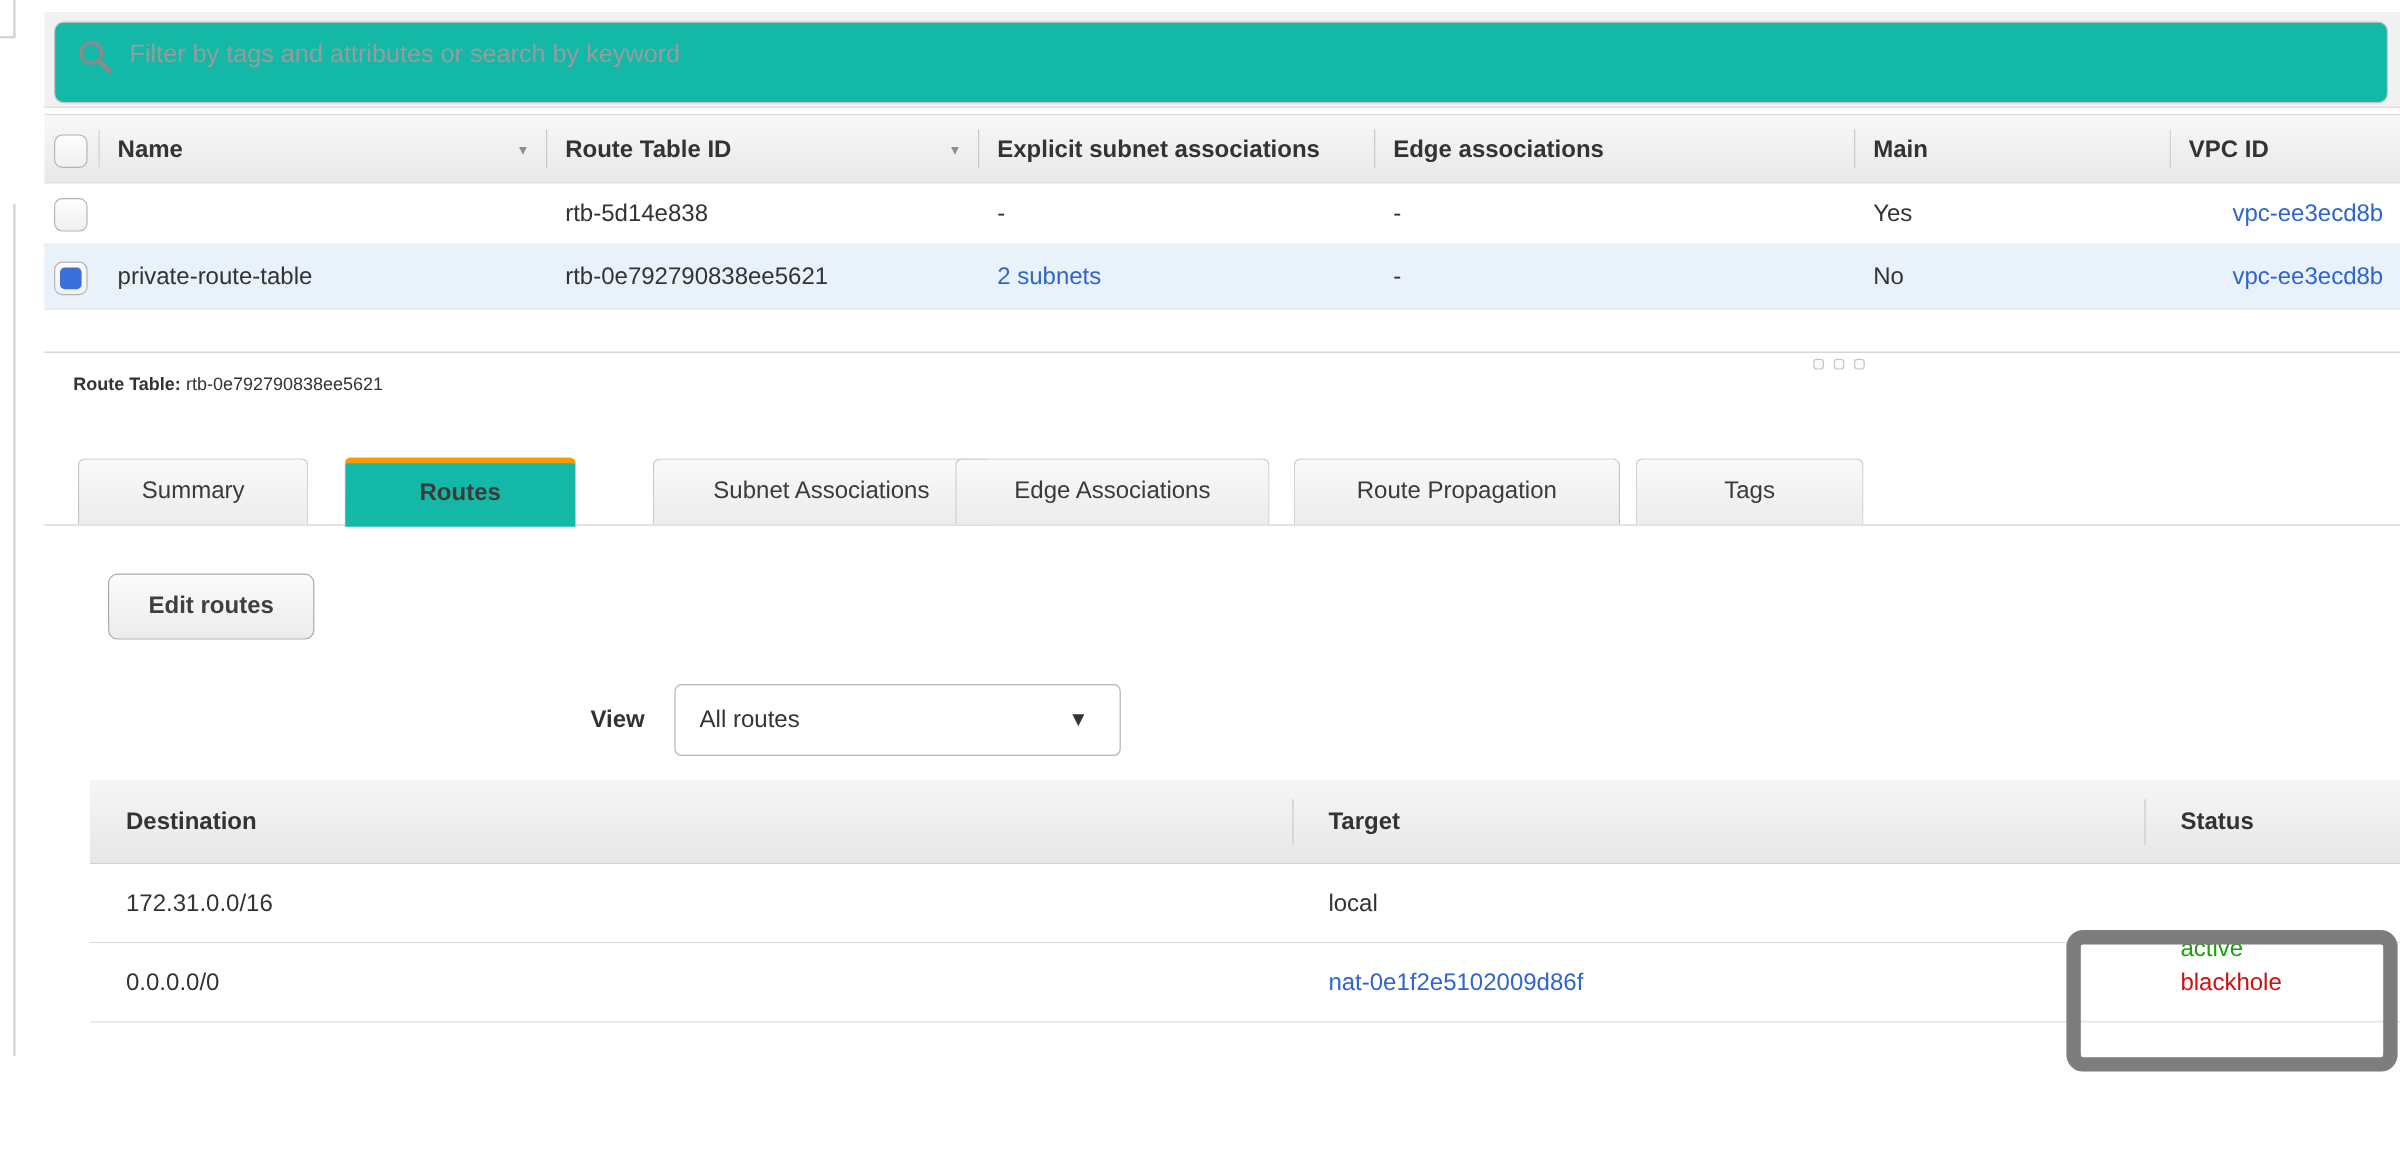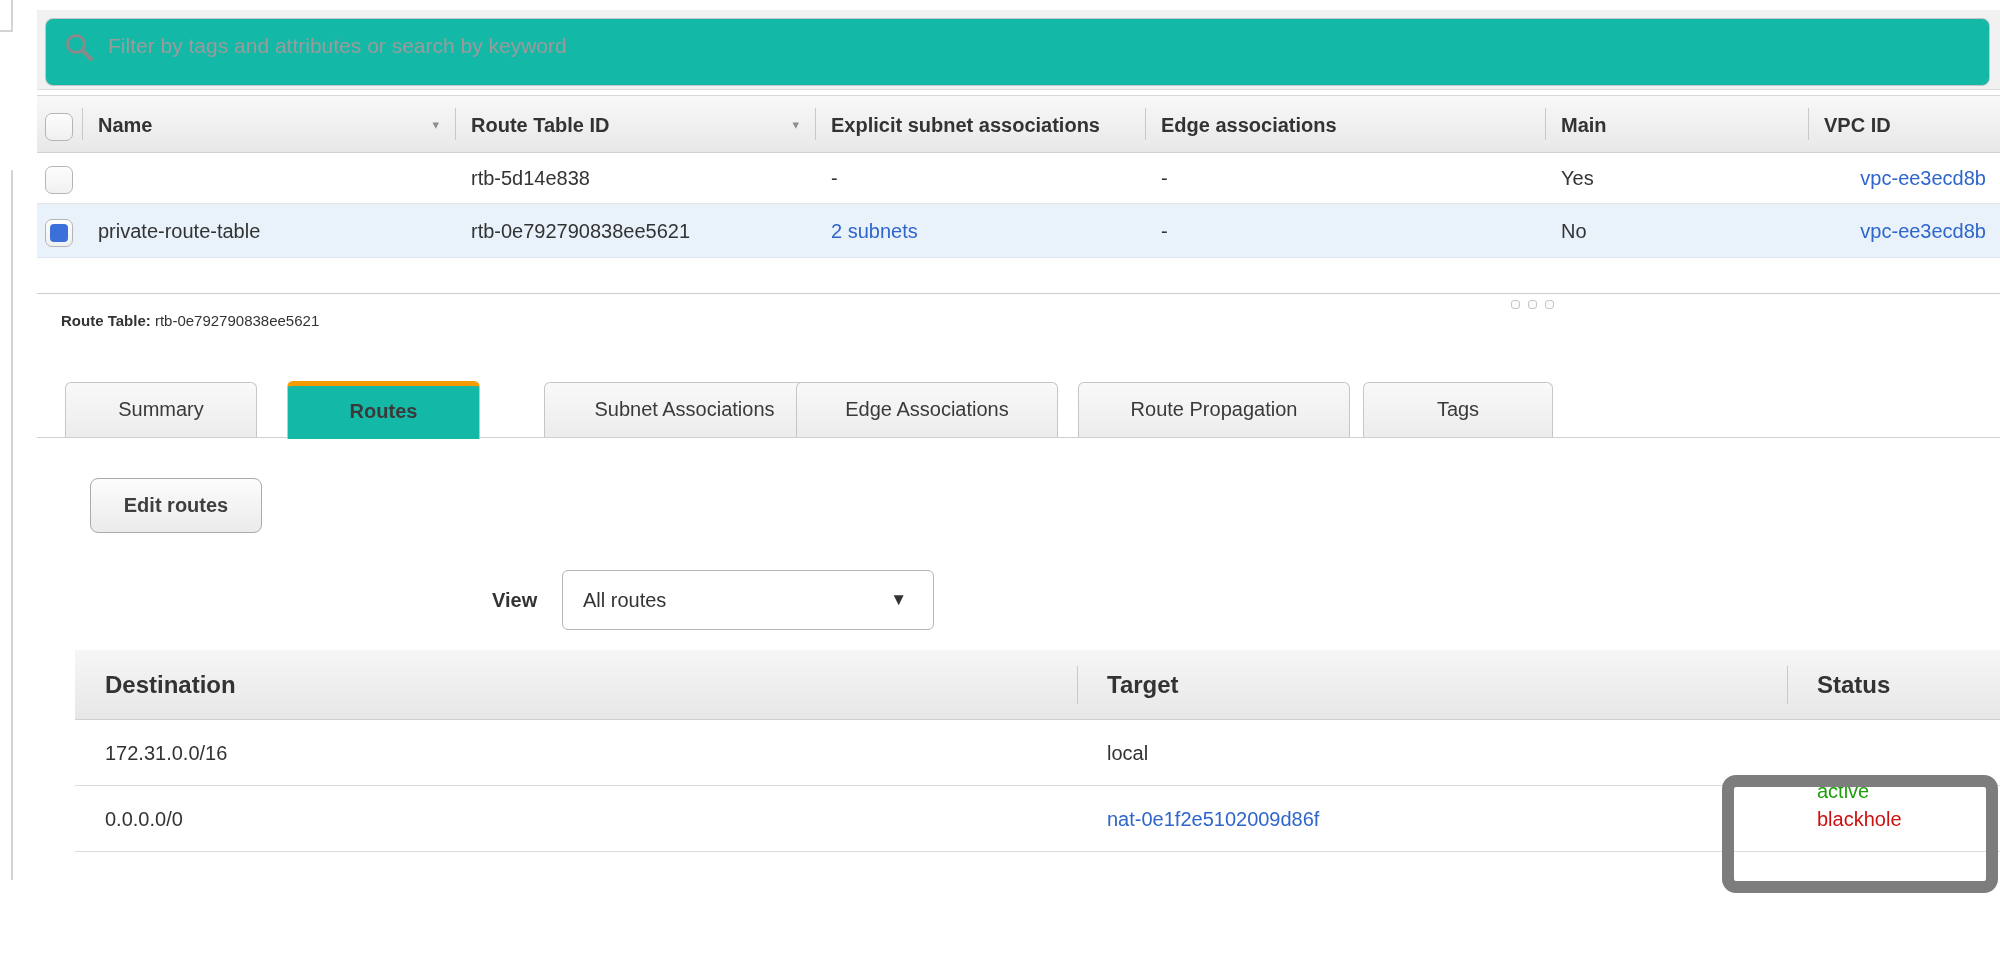--- a/index.html
+++ b/index.html
@@ -79,21 +79,21 @@
                 font-size:20px; font-weight:bold; color:#333; }
   .view-select { position:absolute; left:562px; top:570px; width:372px; height:60px;
                  background:#fff; border:1px solid #b5b5b5; border-radius:6px;
                  font-size:20px; color:#333; line-height:58px; padding-left:20px; cursor:pointer; }
   .view-select .arrow { position:absolute; right:26px; top:0; font-size:17px; color:#333; }
 
   
   .routestable { position:absolute; left:75px; top:650px; right:0; }
   .rrow { display:grid; grid-template-columns:1002px 710px 1fr; }
   .rhead { height:70px; line-height:70px; background:linear-gradient(180deg,#f6f6f6,#e7e7e7);
-           border-bottom:1px solid #cfcfcf; font-weight:bold; font-size:24px; }
+           border-bottom:1px solid #cfcfcf; font-weight:bold; font-size:20px; }
   .rhead .rcell { position:relative; }
   .rhead .rcell + .rcell::before { content:""; position:absolute; left:0; top:16px; bottom:16px;
            width:1px; background:#c9c9c9; }
   .rcell { padding-left:30px; white-space:nowrap; }
   .rbody { height:66px; line-height:66px; font-size:20px; background:#fff;
            border-bottom:1px solid #dcdcdc; }
 
   
   .annotation { position:absolute; left:1722px; top:775px; width:276px; height:118px;
                 border:12px solid #7d7d7d; border-radius:14px; background:transparent;

